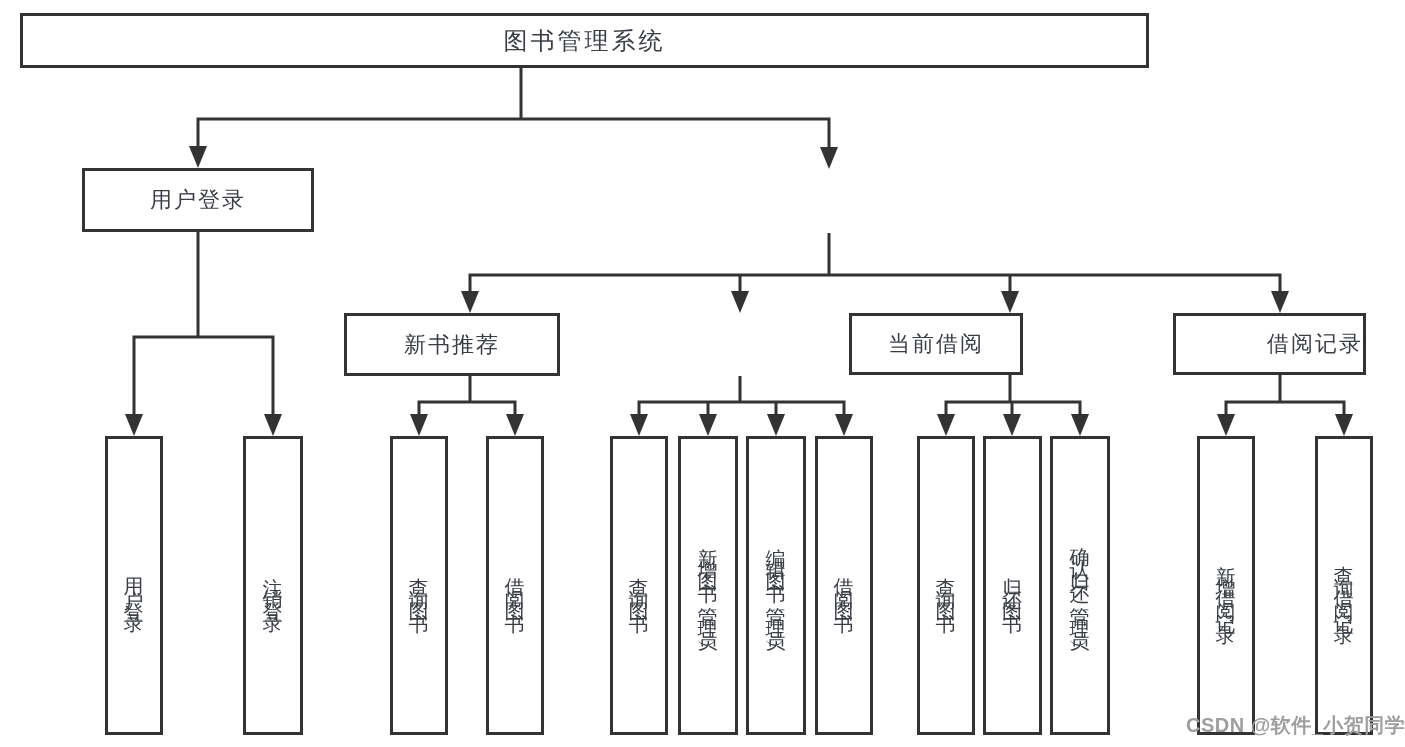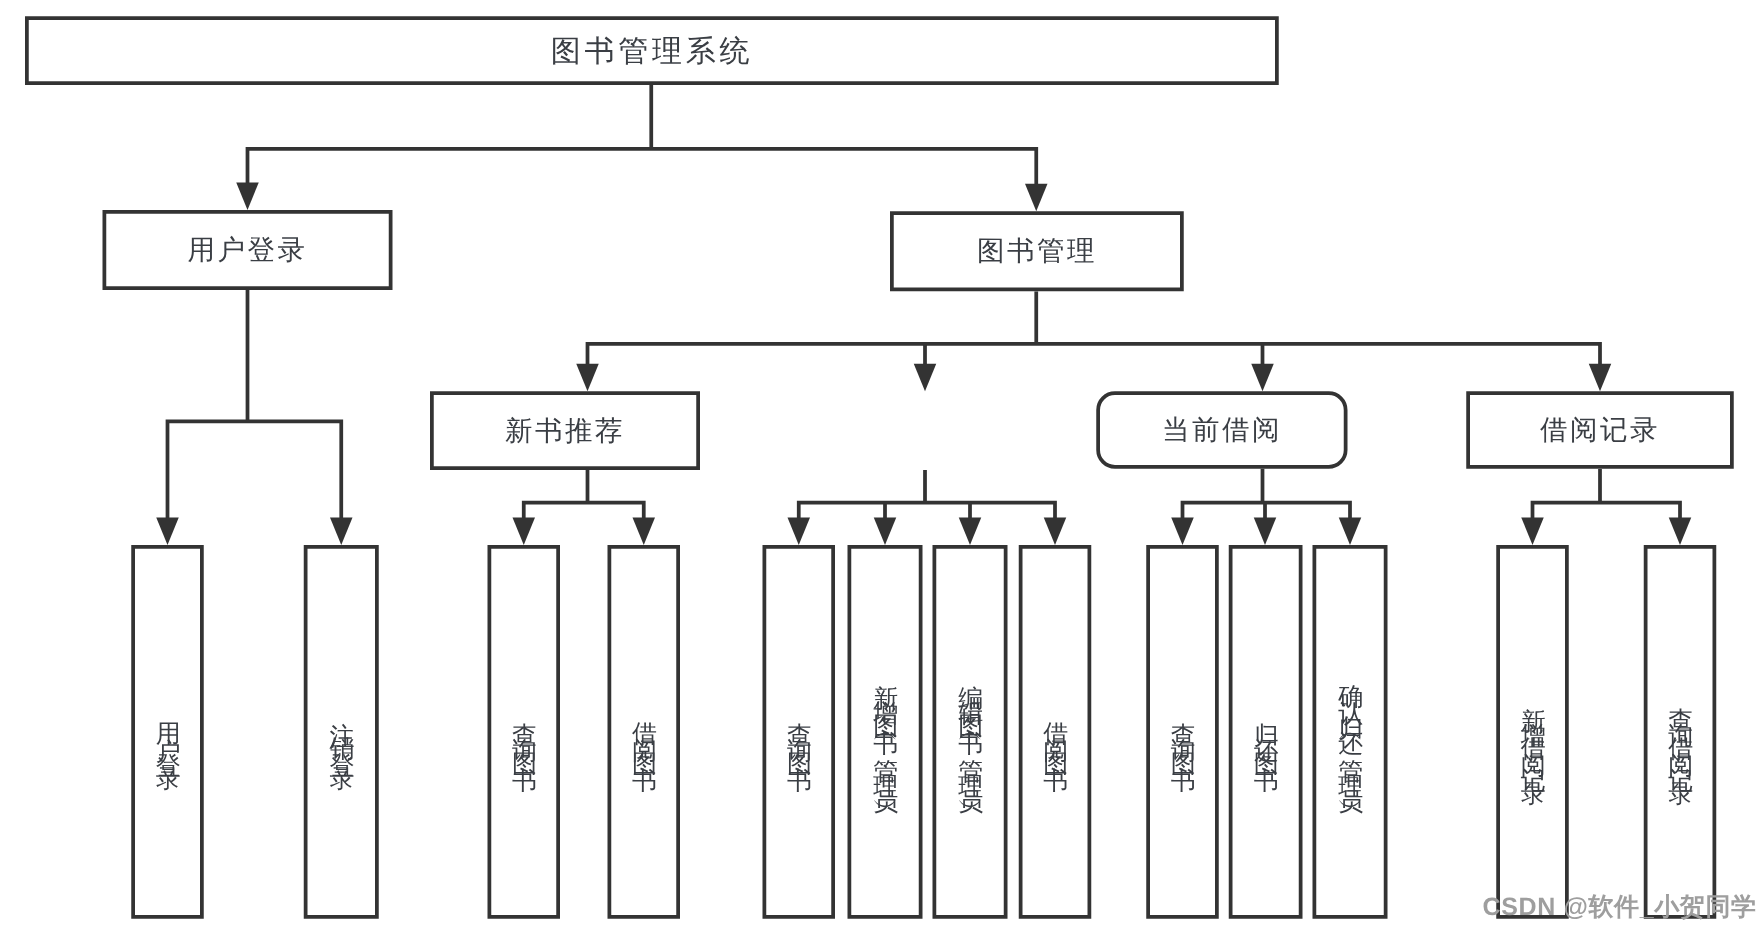--- a/index.html
+++ b/index.html
@@ -107,38 +107,35 @@
       <polygon class="arrowhead" points="1071,414 1089,414 1080,436"></polygon>
     </g>
 
     <g>
       <path class="connector" d="M1280,375 V402 M1224.5,402 H1345.5 M1226,402 V416 M1344,402 V416"></path>
       <polygon class="arrowhead" points="1217,414 1235,414 1226,436"></polygon>
       <polygon class="arrowhead" points="1335,414 1353,414 1344,436"></polygon>
     </g>
   </svg>
 
-  <div class="node node-root" style="left:20px; top:13px; width:1003px; height:55px;">
+  <div class="node node-root" style="left:20px; top:13px; width:1129px; height:55px;">
     <span class="label">图书管理系统</span>
   </div>
 
   <div class="node node-branch" style="left:82px; top:168px; width:232px; height:64px;">
     <span class="label">用户登录</span>
   </div>
-  <div class="node node-branch" style="left:712px; top:169px; width:235px; height:64px;">
-    <span class="label">图书管理</span>
-  </div>
 
   <div class="node node-section" style="left:344px; top:313px; width:216px; height:63px;">
     <span class="label">新书推荐</span>
   </div>
-  <div class="node node-section" style="left:877px; top:313px; width:201px; height:62px;border-radius:15px;">
+  <div class="node node-section" style="left:849px; top:313px; width:174px; height:62px;">
     <span class="label">当前借阅</span>
   </div>
-  <div class="node node-section" style="left:1173px; top:313px; width:214px; height:62px;">
+  <div class="node node-section" style="left:1173px; top:313px; width:193px; height:62px;justify-content:flex-end;">
     <span class="label">借阅记录</span>
   </div>
 
   <div class="node node-leaf" style="left:105px; top:436px; width:58px; height:299px;">
     <span class="label">用户登录</span>
   </div>
   <div class="node node-leaf" style="left:243px; top:436px; width:60px; height:299px;">
     <span class="label">注销登录</span>
   </div>
 

